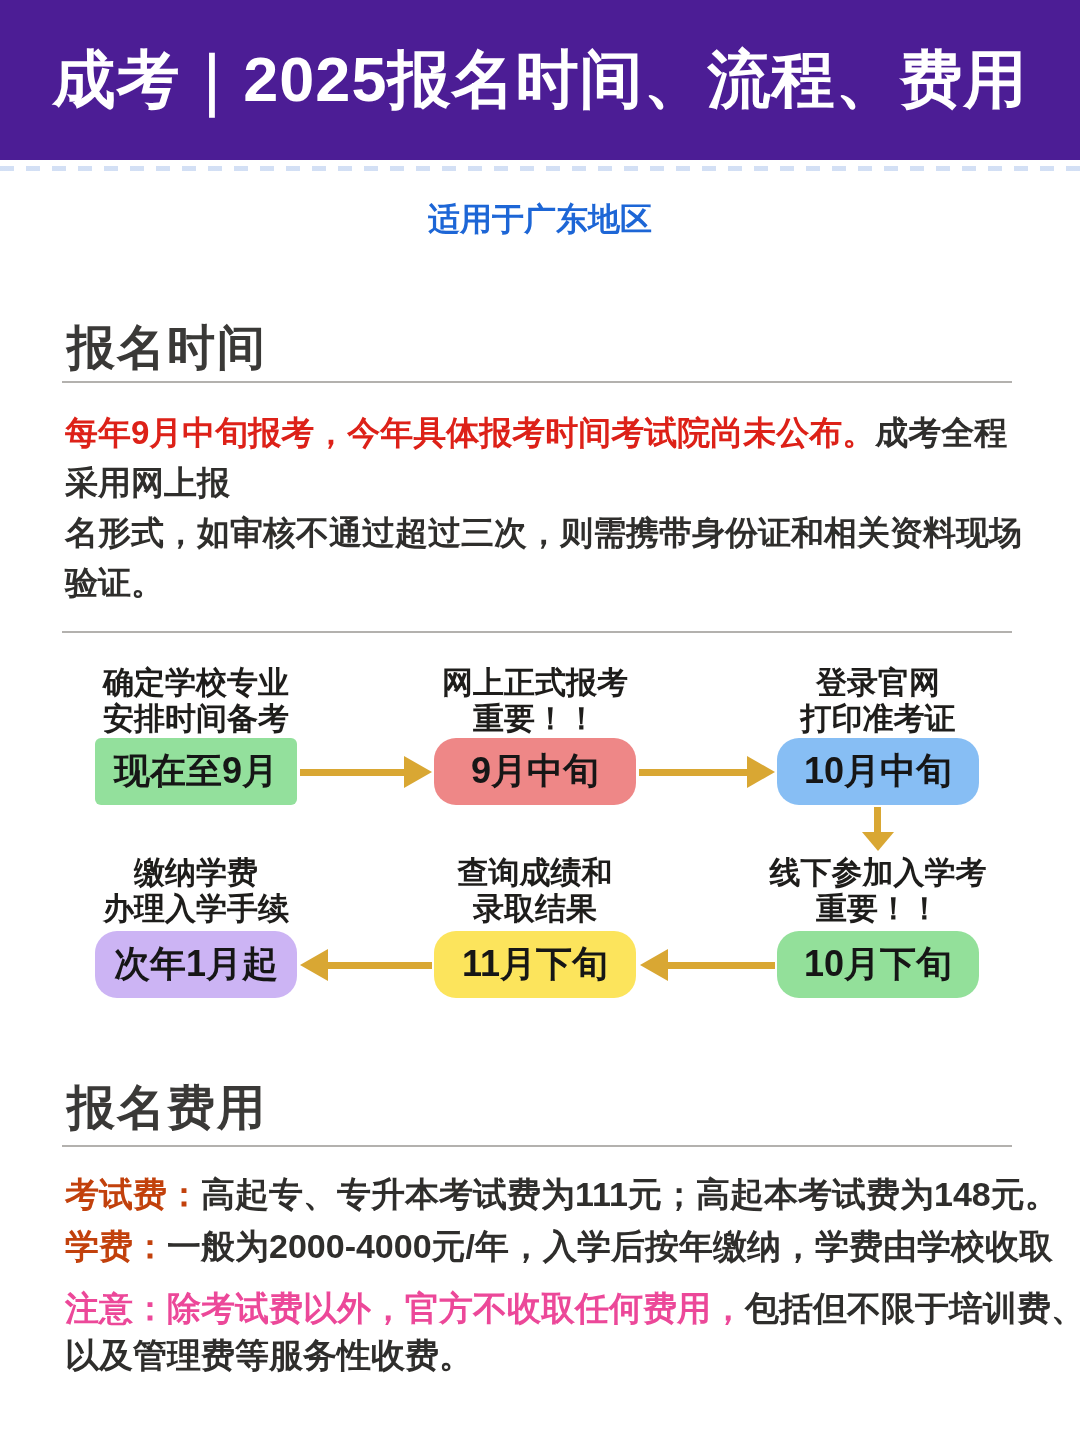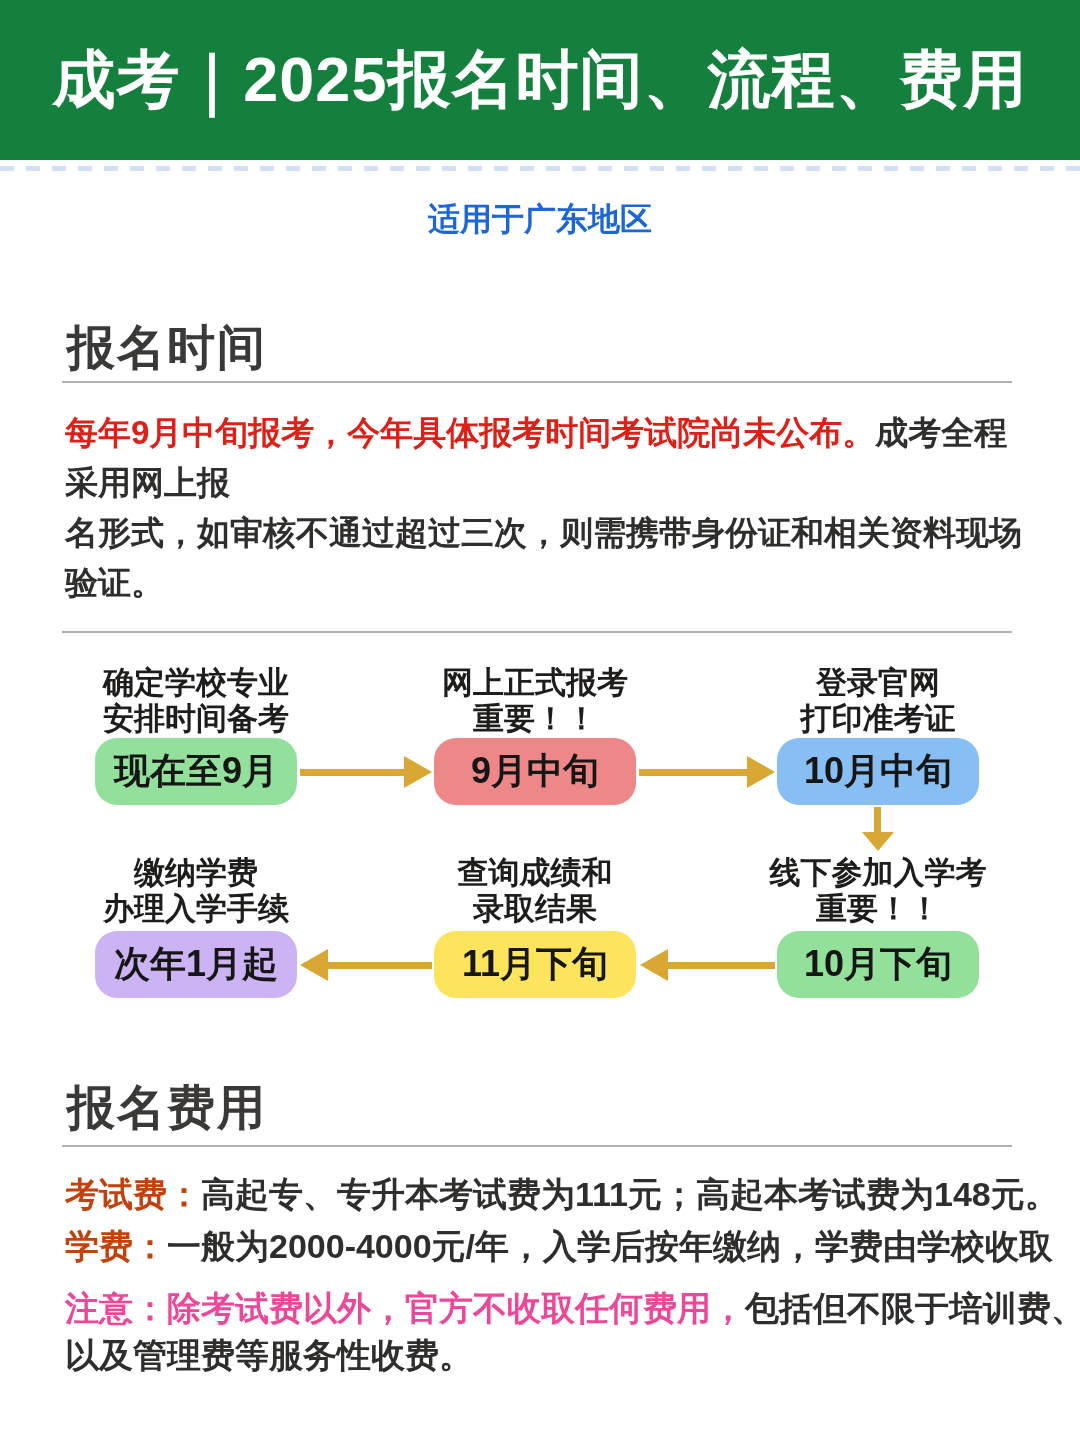--- a/index.html
+++ b/index.html
@@ -74,21 +74,21 @@
     font-size:34px;line-height:44px;font-weight:600;color:#2f2e2c;white-space:nowrap;
   }
   .fee-label{color:#c2410c;font-weight:700;}
   .red-note{color:#ec4899;font-weight:700;}
 </style>
 </head>
 <body>
 
 <div class="page">
 
-  <div class="banner" style="background: #15803d;">
+  <div class="banner" style="background: #4c1d95;">
     <div class="banner-title">成考｜2025报名时间、流程、费用</div>
   </div>
   <div class="banner-artifact"></div>
 
   <div class="subtitle">适用于广东地区</div>
 
   <div class="sec-heading" style="top:316px;">报名时间</div>
   <div class="divider" style="top:381px;"></div>
   <div class="intro">
     <div><span class="red-bright">每年9月中旬报考，今年具体报考时间考试院尚未公布。</span><span>成考全程采用网上报</span></div>
@@ -105,21 +105,21 @@
     </div>
     <div class="flow-col" style="left:395px;top:10px;">
       <div class="flow-label">网上正式报考</div>
       <div class="flow-label red-imp">重要！！</div>
     </div>
     <div class="flow-col" style="left:738px;top:10px;">
       <div class="flow-label">登录官网</div>
       <div class="flow-label">打印准考证</div>
     </div>
 
-    <div class="flow-box" style="left: 95px; top: 83px; background: rgb(147, 224, 156);">现在至9月</div>
+    <div class="flow-box" style="left: 95px; top: 83px; background: rgb(147, 224, 156); border-radius: 6px;">现在至9月</div>
     <div class="flow-box" style="left: 434px; top: 83px; background: rgb(238, 135, 135);">9月中旬</div>
     <div class="flow-box" style="left: 777px; top: 83px; background: rgb(135, 190, 244);">10月中旬</div>
 
     <div class="harrow" style="left:300px;top:101px;width:132px;">
       <div class="shaft" style="left:0;width:106px;"></div>
       <div class="head-right"></div>
     </div>
     <div class="harrow" style="left:639px;top:101px;width:136px;">
       <div class="shaft" style="left:0;width:110px;"></div>
       <div class="head-right"></div>

